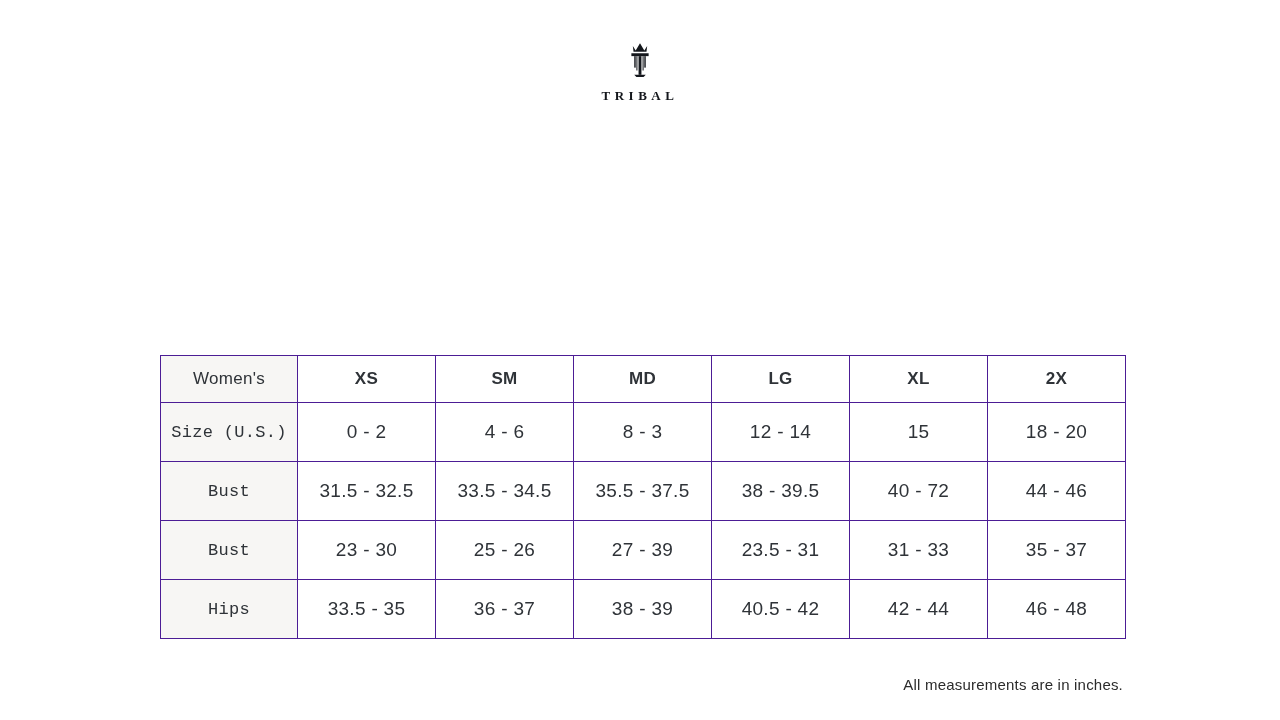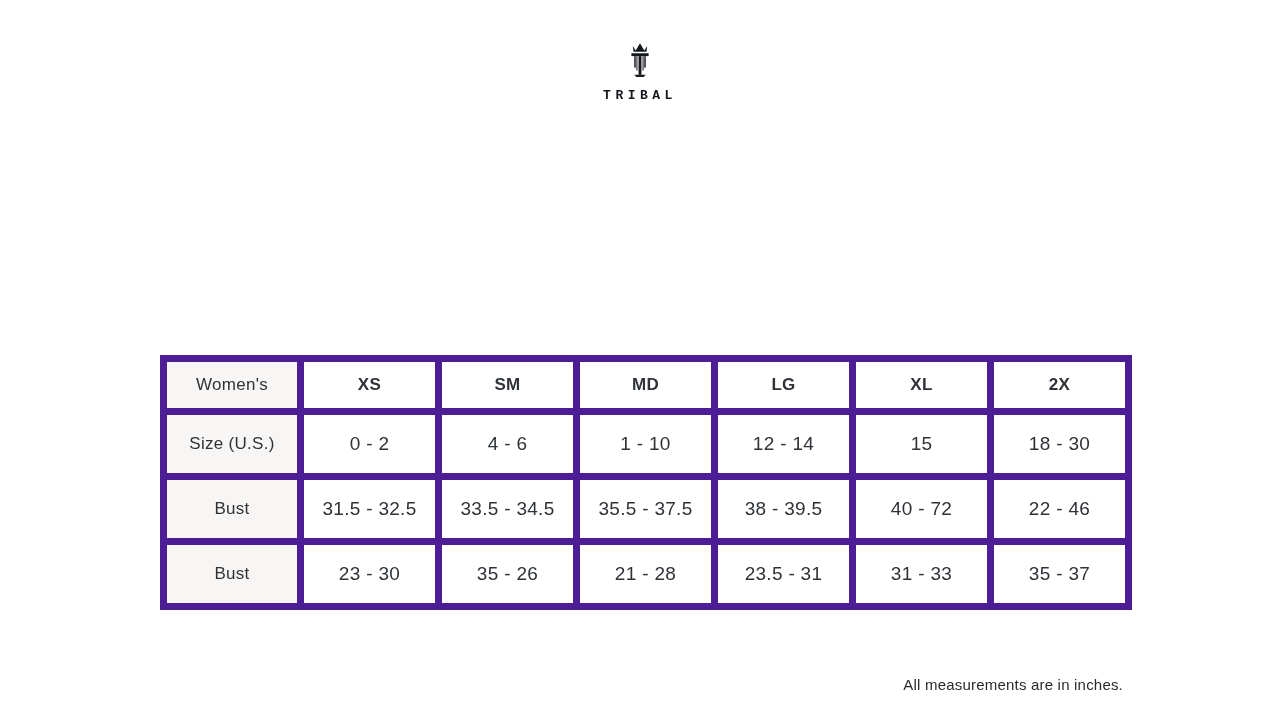--- a/index.html
+++ b/index.html
@@ -30,38 +30,38 @@
     width: 46px;
     height: 46px;
     display: block;
   }
   .brand-word {
     margin-top: 6px;
     font-size: 13px;
     letter-spacing: 4.5px;
     font-weight: 700;
     color: #14171c;
-    font-family: Liberation Mono, monospace;
+    font-family: Liberation Serif, serif;
   }
 
   
   .table-wrap {
     position: absolute;
     left: 160px;
     top: 355px;
     width: 963px;
   }
   table.size-chart {
     border-collapse: collapse;
     width: 963px;
     table-layout: fixed;
   }
   table.size-chart td,
   table.size-chart th {
-    border: 7px solid #4c1d95;
+    border: 1px solid #4c1d95;
     text-align: center;
     font-size: 19px;
     color: #2f3338;
     font-weight: 400;
     padding: 0;
     height: 58px;
     vertical-align: middle;
     letter-spacing: 0.3px;
   }
   table.size-chart thead th {
@@ -73,20 +73,21 @@
   table.size-chart thead th.rowhead,
   table.size-chart tbody th.rowhead {
     background: #f7f6f4;
     font-size: 17px;
     color: #2f3338;
     text-align: center;
     font-weight: 400;
   }
   table.size-chart tbody th.rowhead {
     height: 58px;
+    font-family: Liberation Mono, monospace;
   }
   col.first-col { width: 137px; }
   col.data-col { width: 138px; }
 
   
   .footnote {
     position: absolute;
     right: 157px;
     bottom: 27px;
     font-size: 15px;
@@ -140,40 +141,49 @@
         <th>LG</th>
         <th>XL</th>
         <th>2X</th>
       </tr>
     </thead>
     <tbody>
       <tr>
         <th class="rowhead">Size (U.S.)</th>
         <td>0 - 2</td>
         <td>4 - 6</td>
-        <td>1 - 10</td>
+        <td>8 - 3</td>
         <td>12 - 14</td>
         <td>15</td>
-        <td>18 - 30</td>
+        <td>18 - 20</td>
       </tr>
       <tr>
         <th class="rowhead">Bust</th>
         <td>31.5 - 32.5</td>
         <td>33.5 - 34.5</td>
         <td>35.5 - 37.5</td>
         <td>38 - 39.5</td>
         <td>40 - 72</td>
-        <td>22 - 46</td>
+        <td>44 - 46</td>
       </tr>
       <tr>
         <th class="rowhead">Bust</th>
         <td>23 - 30</td>
-        <td>35 - 26</td>
-        <td>21 - 28</td>
+        <td>25 - 26</td>
+        <td>27 - 39</td>
         <td>23.5 - 31</td>
         <td>31 - 33</td>
         <td>35 - 37</td>
+      </tr>
+      <tr>
+        <th class="rowhead">Hips</th>
+        <td>33.5 - 35</td>
+        <td>36 - 37</td>
+        <td>38 - 39</td>
+        <td>40.5 - 42</td>
+        <td>42 - 44</td>
+        <td>46 - 48</td>
       </tr>
     </tbody>
   </table>
 </div>
 
 <div class="footnote">All measurements are in inches.</div>
 
 </body></html>

